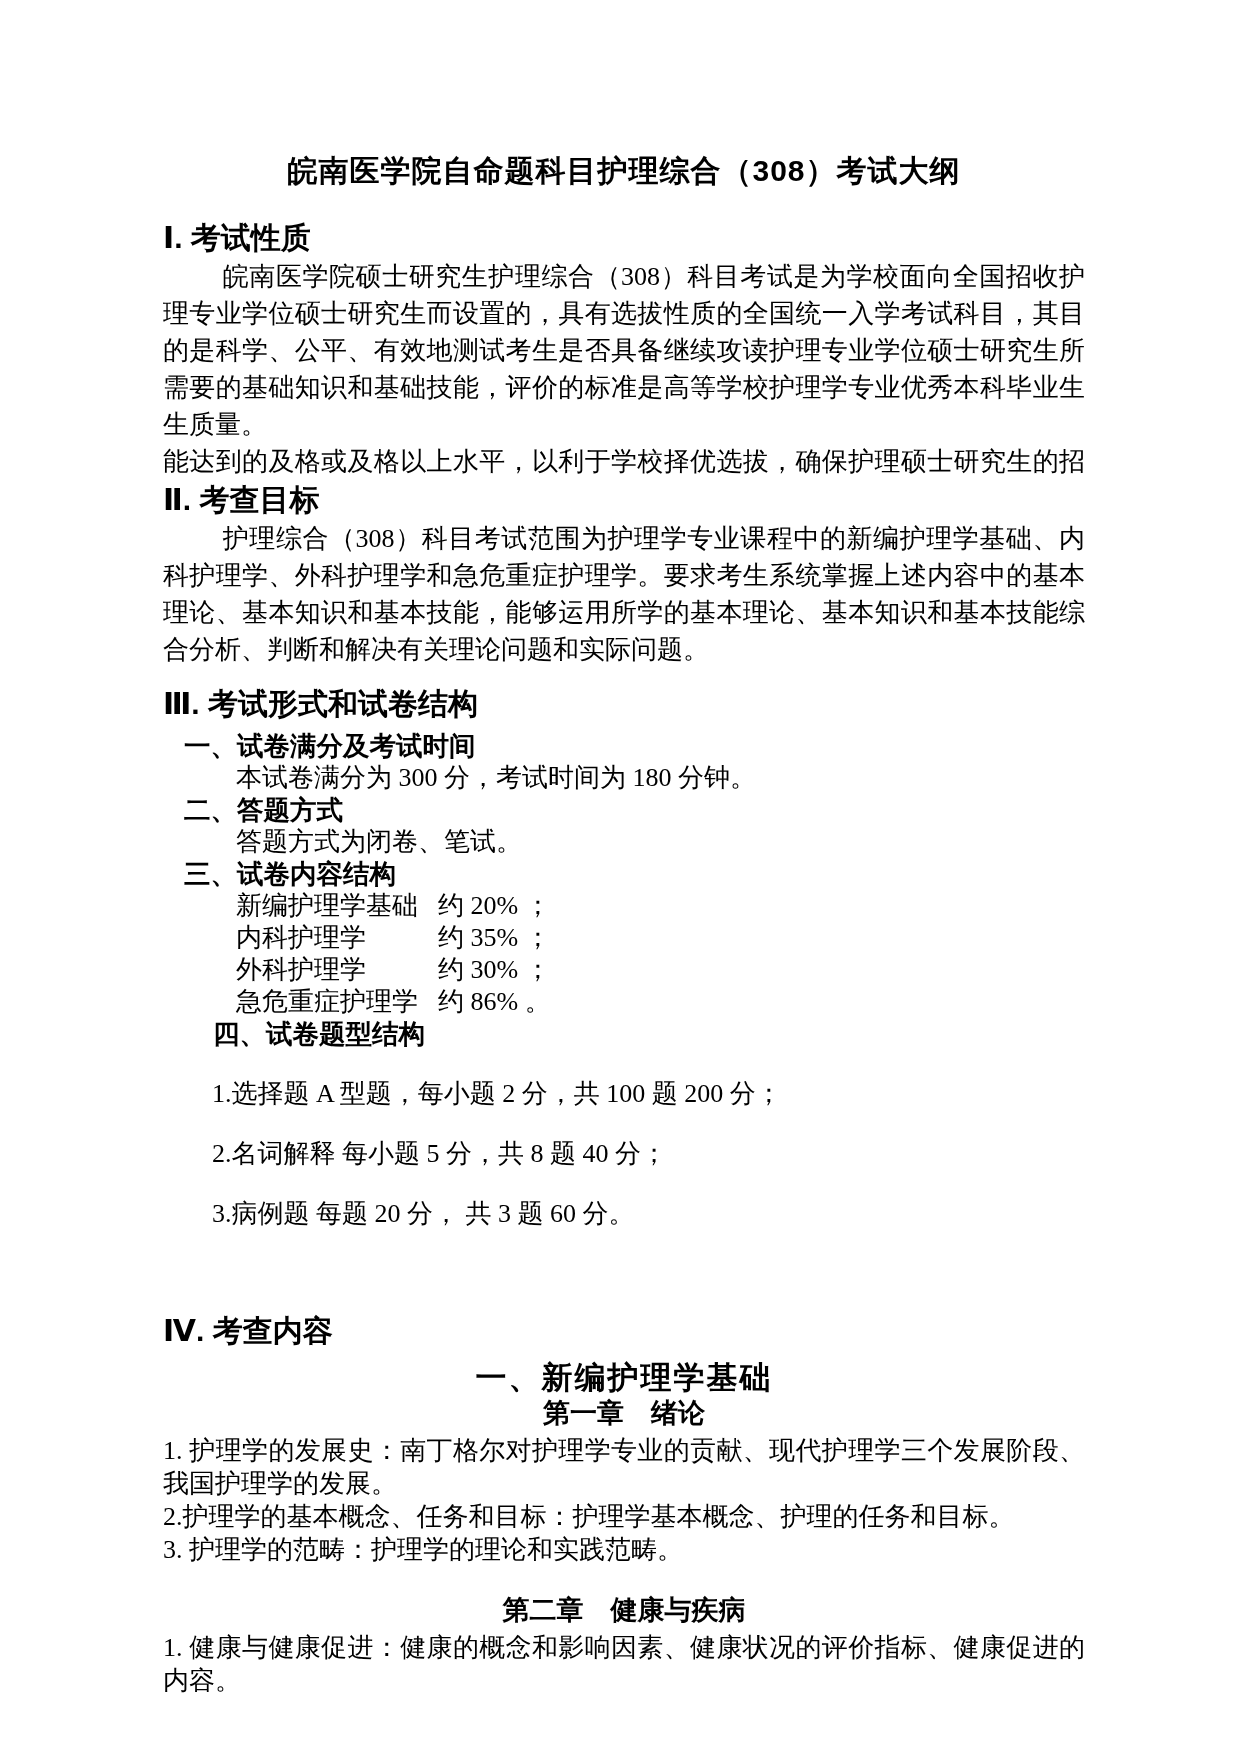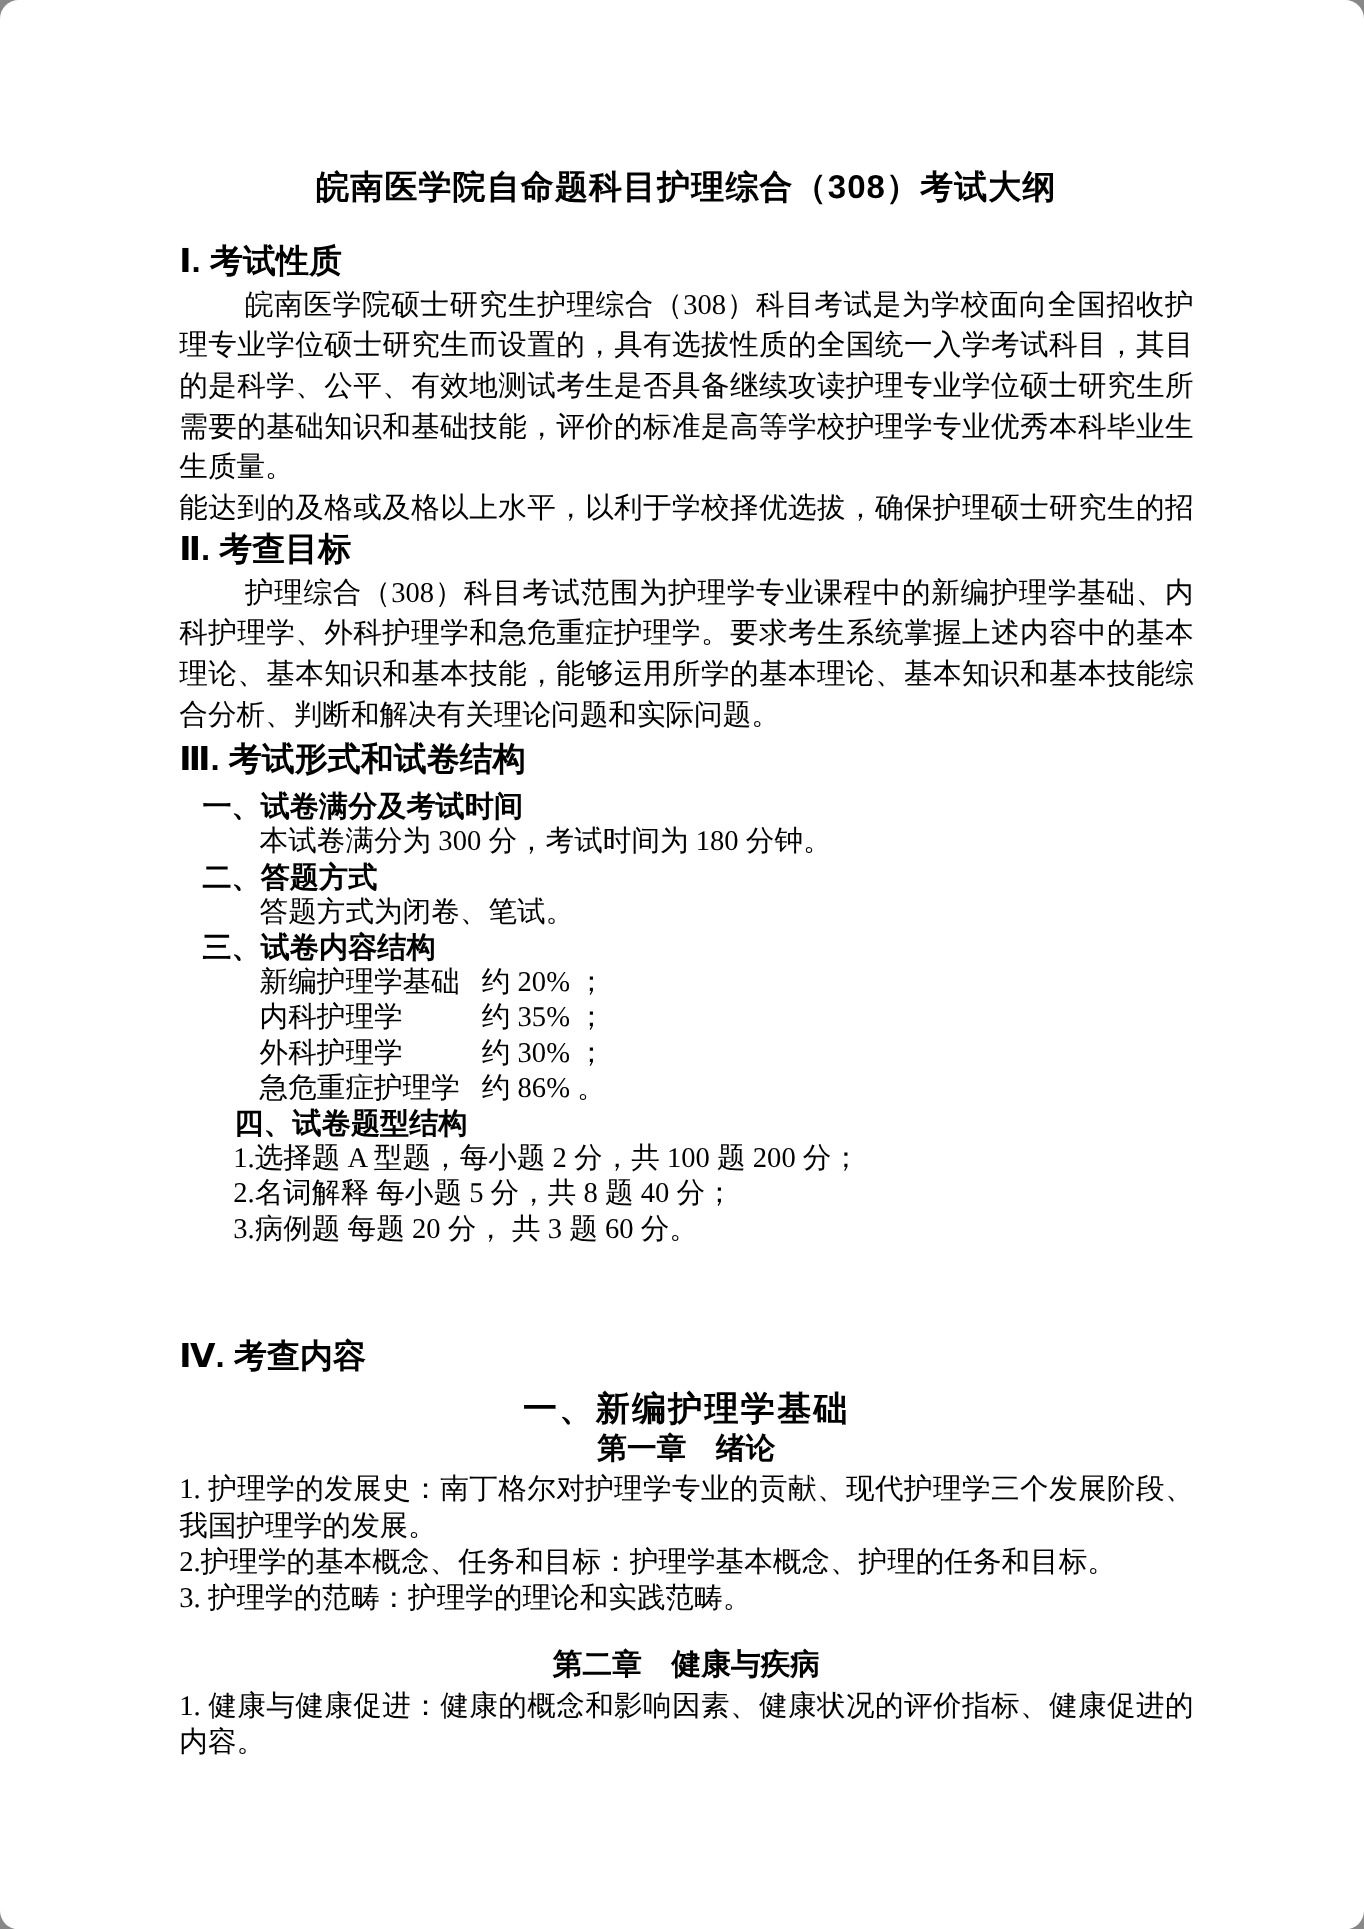--- a/index.html
+++ b/index.html
@@ -4,40 +4,39 @@
 <style>
   html,body { margin:0; padding:0; background:#888; }
   .page {
     position:relative;
     width:1240px; height:1754px;
     margin:0 auto;
     background:#ffffff;
     color:#000000;
     font-family:"Liberation Serif","DejaVu Serif",serif;
     overflow:hidden;
-    border-radius:17px;
   }
   .content {
     position:absolute;
     left:163px; top:150px;
     width:922px;
   }
   .doc-title {
     font-family:"Liberation Sans","DejaVu Sans",sans-serif;
     font-size:30px; font-weight:bold;
     text-align:center; line-height:42px;
     letter-spacing:1px;
   }
   .sec-h {
     font-family:"Liberation Sans","DejaVu Sans",sans-serif;
     font-size:30px; font-weight:bold; line-height:40px;
   }
   .sec-h.h1 { margin-top:26px; }
   .sec-h.h2 { margin-top:0; }
-  .sec-h.h3 { margin-top:2px; line-height:42px; }
+  .sec-h.h3 { margin-top:15px; line-height:42px; }
   .sec-h.h4 { margin-top:80px; line-height:42px; }
 
   .pline {
     font-size:26px; line-height:37px;
     text-align:justify; text-align-last:justify;
     white-space:nowrap;
   }
   .pline.first { text-indent:2.3em; }
   .pline.last  { text-align-last:left; }
 
@@ -46,21 +45,21 @@
     font-family:"Liberation Sans","DejaVu Sans",sans-serif;
     font-weight:bold; font-size:26.5px;
     margin-left:21px;
   }
   .s3 .sub-h.first { margin-top:5px; }
   .s3 .sub-h.indent-more { margin-left:50px; }
   .s3 .sub-body { margin-left:73px; }
   .pct-row { display:flex; margin-left:73px; }
   .pct-label { width:202px; }
   .pct-value { white-space:pre; }
-  .num-item { margin-left:49px; }
+  .num-item { margin-left:49px;margin-top:28px; }
 
   .part-h {
     font-family:Liberation Serif, serif;
     font-size:31px; font-weight:bold;
     text-align:center; line-height:36px;
     margin-top:8px; letter-spacing:2px;
   }
   .chap-h {
     font-family:"Liberation Sans","DejaVu Sans",sans-serif;
     font-size:27px; font-weight:bold;

